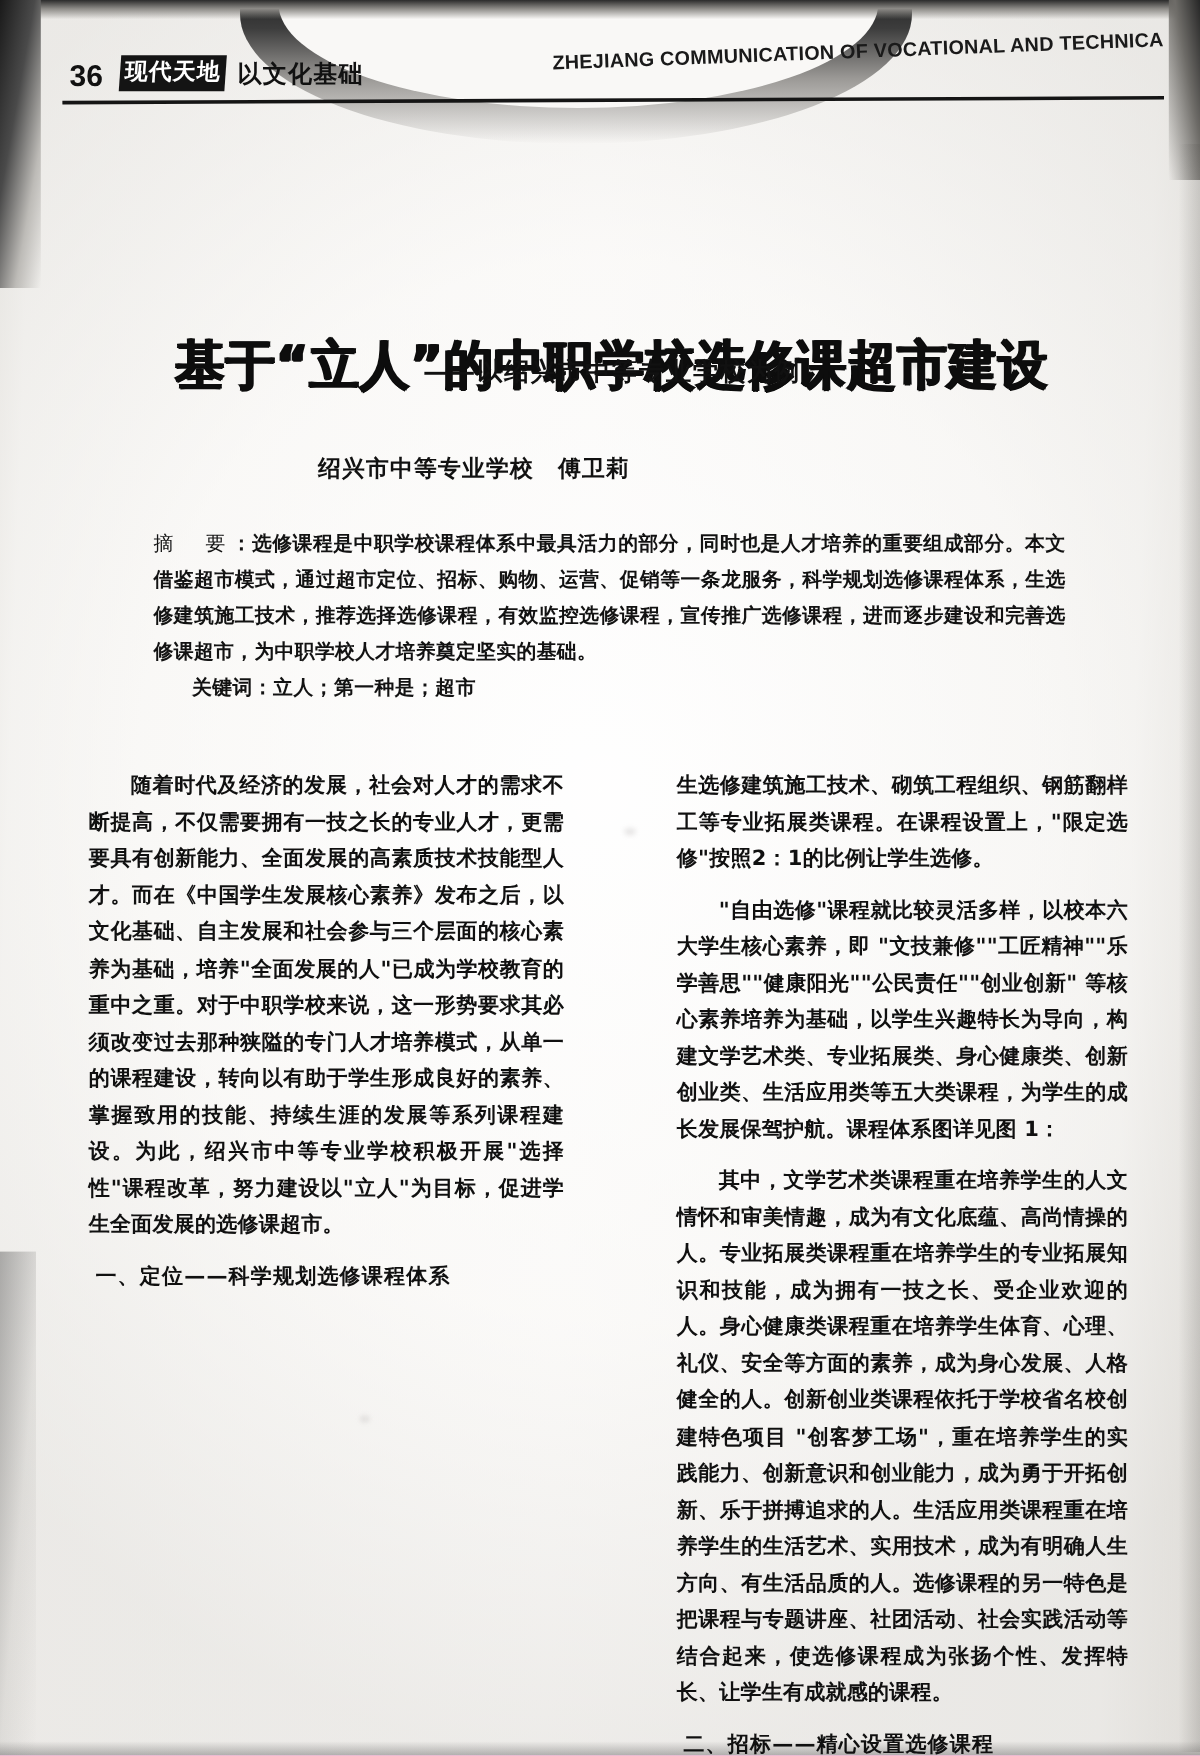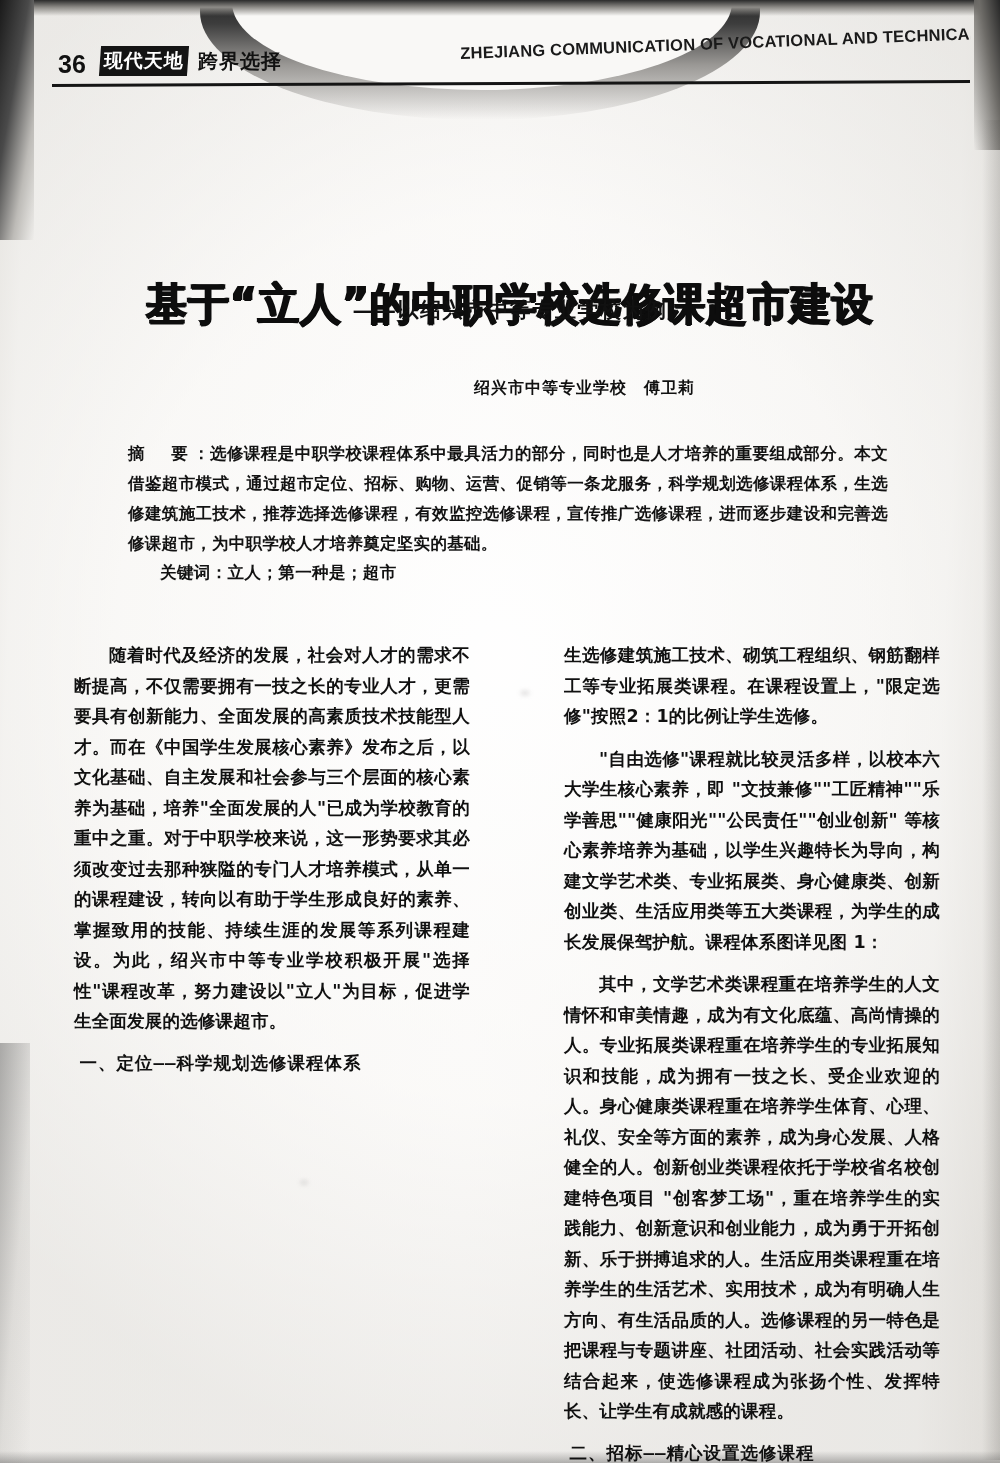--- a/index.html
+++ b/index.html
@@ -139,40 +139,40 @@
     font-size: 21px;
     font-weight: bold;
     color: #111;
     letter-spacing: 1.5px;
     font-family: "DejaVu Serif", "Liberation Serif", serif;
   }
   #byline {
     position: absolute;
     left: 95px; top: 378px;
     width: 600px;
-    text-align: right;
-    font-size: 16px;
+    text-align: center;
+    font-size: 19px;
     font-weight: bold;
     color: #111;
     letter-spacing: 1px;
   }
   
   #abstract {
     position: absolute;
     left: 128px; top: 438px;
     width: 760px;
     font-size: 16.5px;
     line-height: 30px;
     color: #121212;
     font-weight: bold;
     text-align: justify;
     letter-spacing: 0.3px;
   }
   #abstract .lead {
-    font-weight: bold;
+    font-weight: normal;
     letter-spacing: 5px;
   }
   #keywords {
     position: absolute;
     left: 160px; top: 562px;
     width: 740px;
     font-size: 16.5px;
     font-weight: bold;
     color: #121212;
     letter-spacing: 0.4px;
@@ -203,21 +203,20 @@
     font-family: "DejaVu Sans", "Liberation Sans", sans-serif;
   }
   .para {
     margin: 12px;
     text-indent: 2em;
   }
   .heading {
     margin: 0;
     text-indent: 1em;
     letter-spacing: 1px;
-    font-family: Liberation Mono, monospace;
   }
   
   .blot {
     position: absolute;
     background: rgba(120,118,114,0.18);
     border-radius: 50%;
     filter: blur(2px);
   }
   #edge-bottom-left {
     position: absolute;
@@ -252,21 +251,21 @@
   <div id="edge-bottom-left"></div>
   <div id="edge-bottom"></div>
 
   <div class="blot" style="left:520px; top:690px; width:10px; height:6px;"></div>
   <div class="blot" style="left:300px; top:1180px; width:8px; height:5px;"></div>
   <div class="blot" style="left:760px; top:300px; width:7px; height:7px;"></div>
 
   <div id="header">
     <div id="page-num">36</div>
     <div id="journal-badge">现代天地</div>
-    <div id="section-label">跨界选择</div>
+    <div id="section-label">以文化基础</div>
     <div id="journal-en">ZHEJIANG COMMUNICATION OF VOCATIONAL AND TECHNICAL EDUCATION</div>
     <div id="header-rule"></div>
   </div>
 
   <h1 id="title-main">基于“立人”的中职学校选修课超市建设</h1>
   <div id="title-sub">——以绍兴市中等专业学校为例</div>
   <div id="byline">绍兴市中等专业学校　傅卫莉</div>
 
   <div id="abstract">
     <span class="lead">摘　要</span><span>：选修课程是中职学校课程体系中最具活力的部分，同时也是人才培养的重要组成部分。本文借鉴超市模式，通过超市定位、招标、购物、运营、促销等一条龙服务，科学规划选修课程体系，生选修建筑施工技术，推荐选择选修课程，有效监控选修课程，宣传推广选修课程，进而逐步建设和完善选修课超市，为中职学校人才培养奠定坚实的基础。</span>

